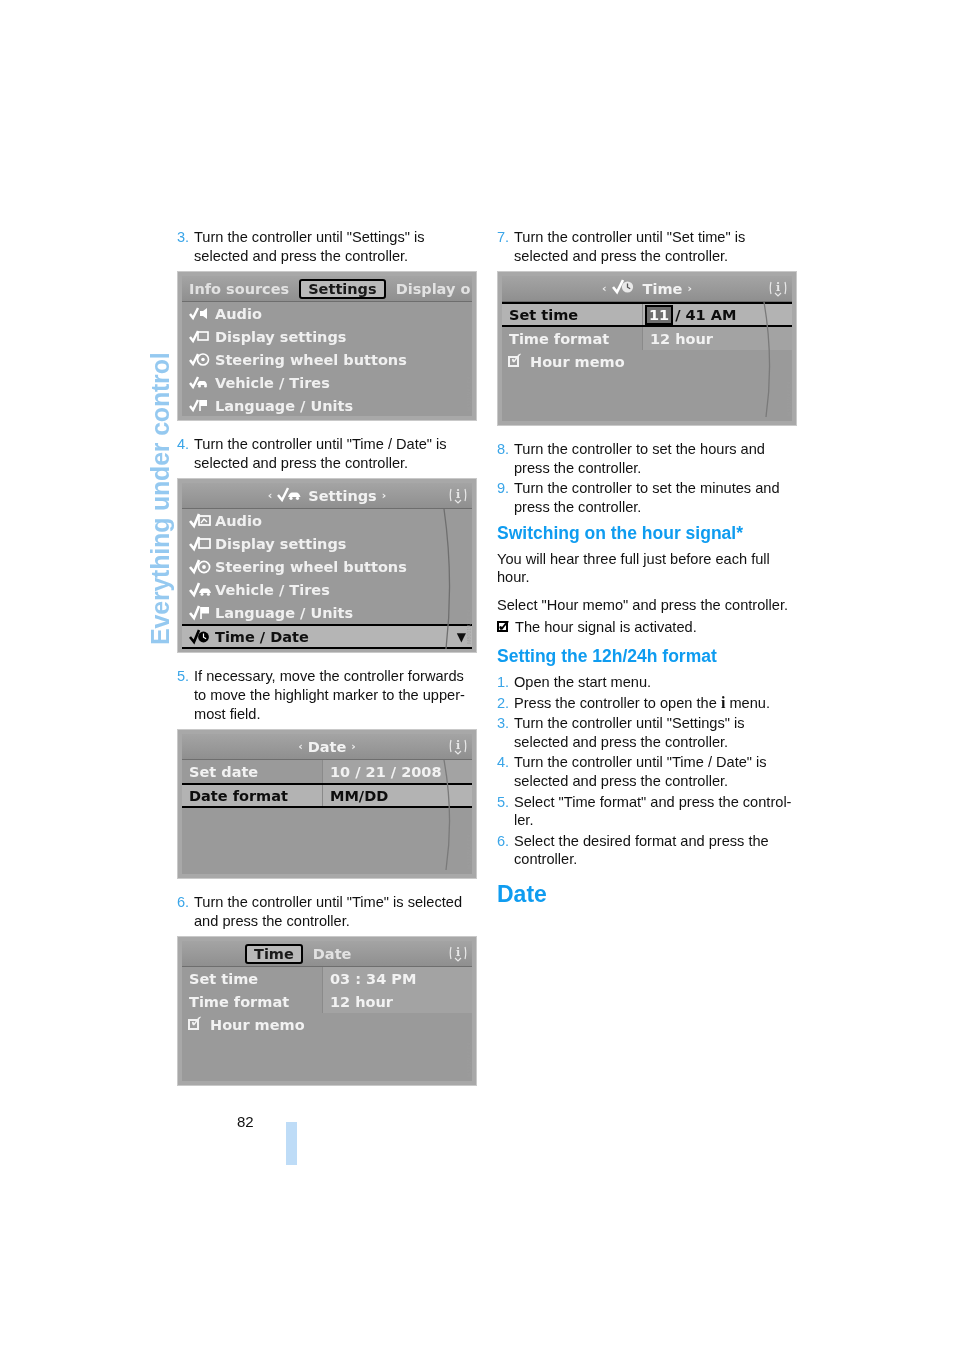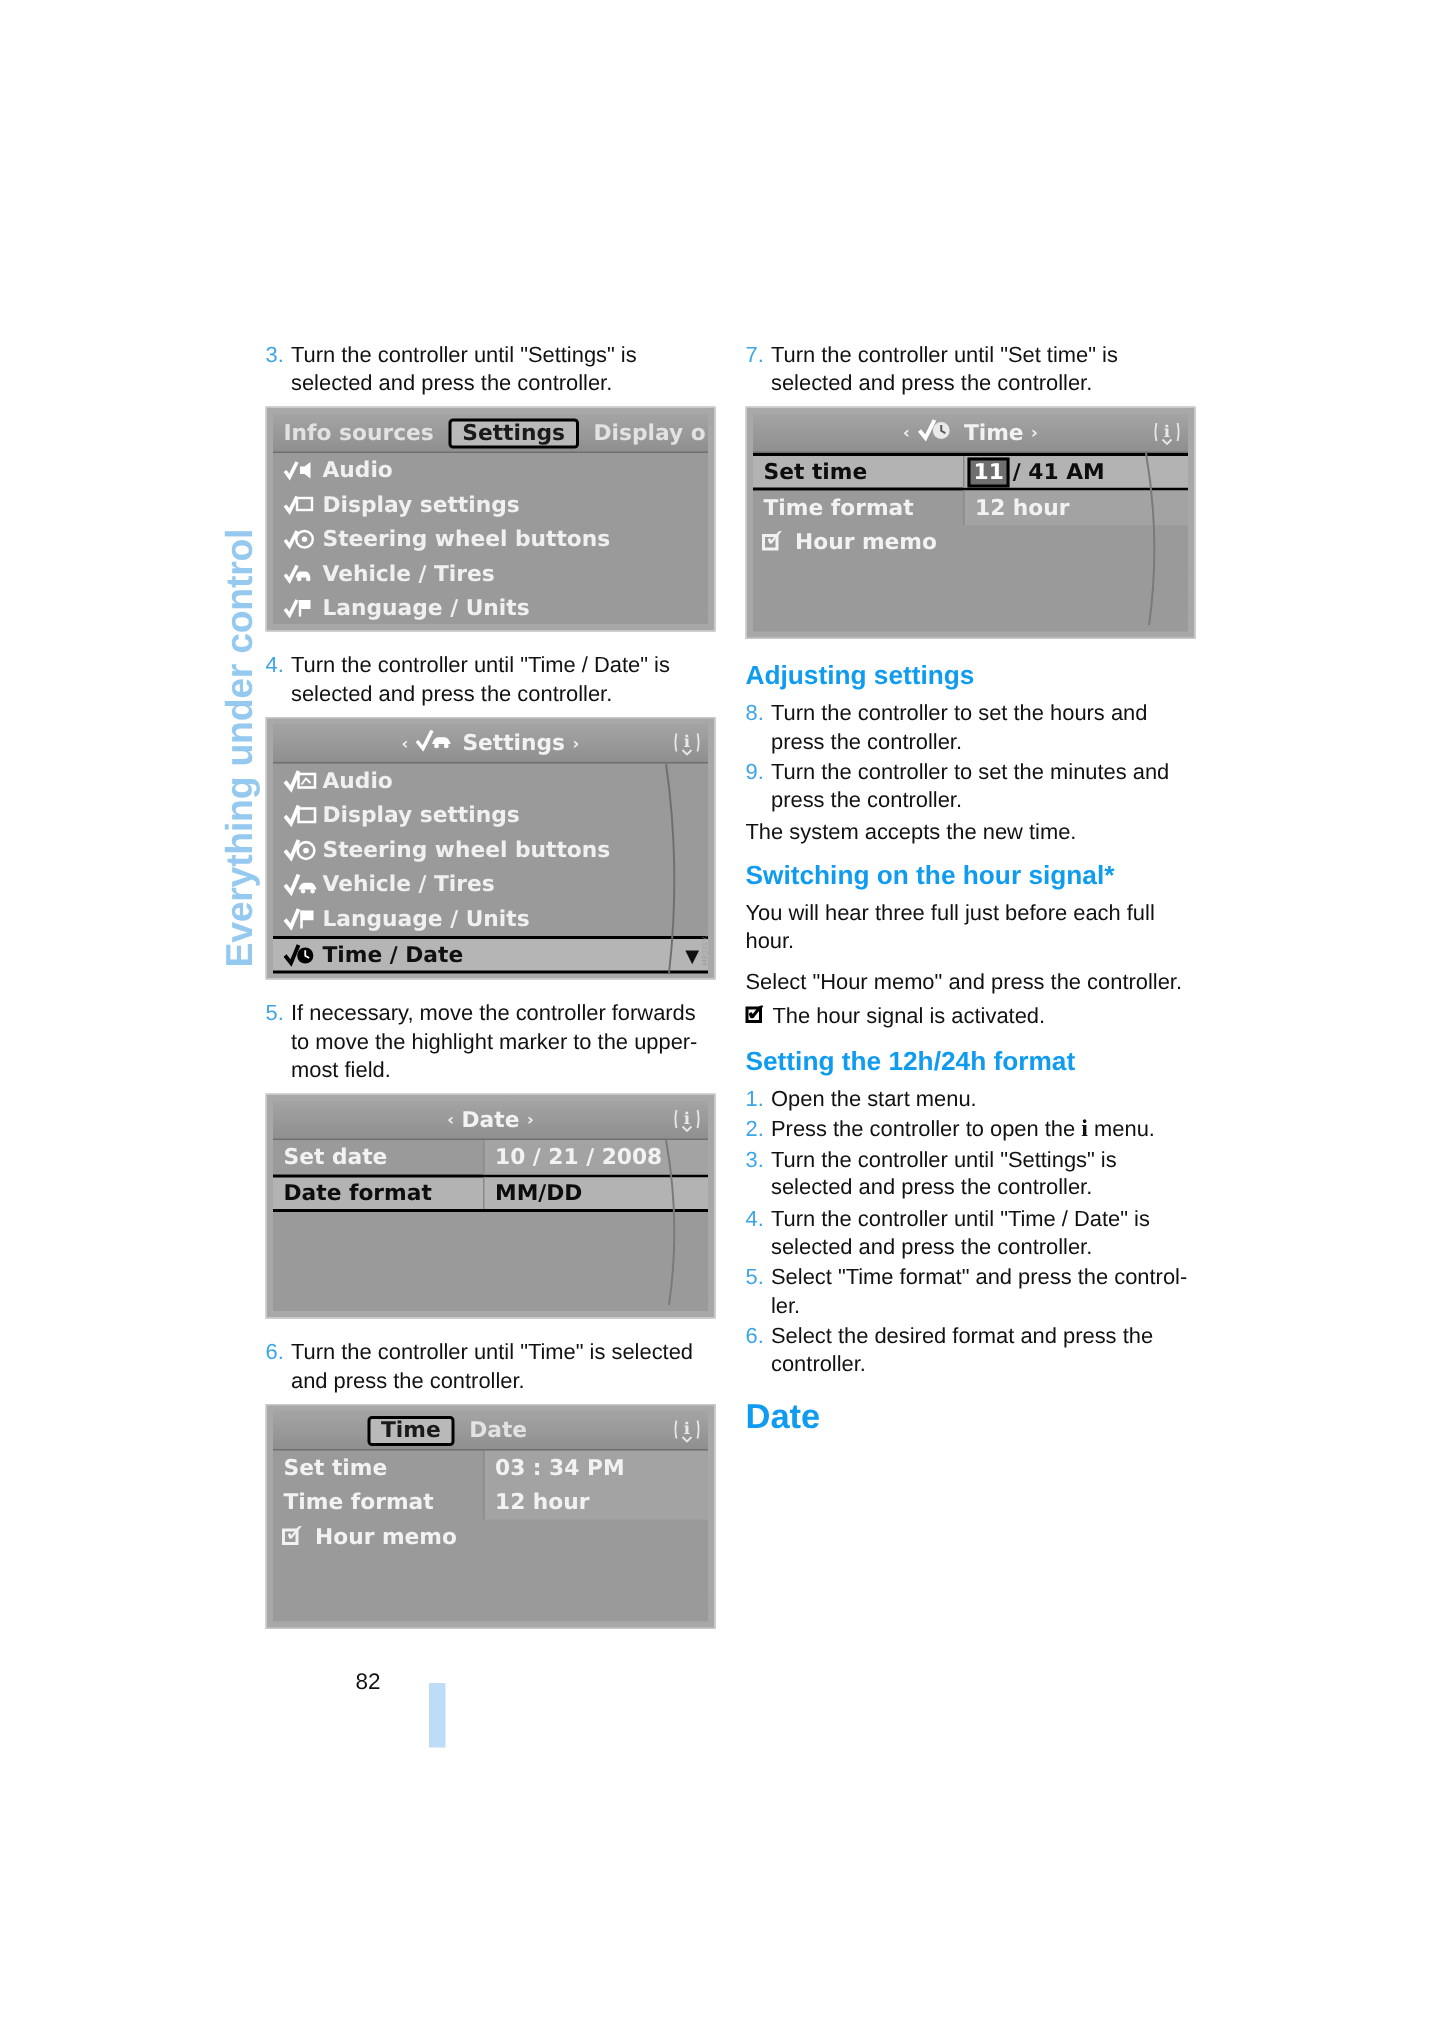--- a/index.html
+++ b/index.html
@@ -605,31 +605,29 @@
             </span>
           </div>
         </div>
         <svg class="scroll-curve" viewBox="0 0 14 115" preserveAspectRatio="none">
             <path d="M2 0 q10 58 2 115" stroke="#7a7a7a" stroke-width="1.3" fill="none"></path>
           </svg>
       </div>
       <div class="sidecode">M8001VAZ/CA</div>
     </div>
 
-    <h2 class="sec">Adjusting settings</h2>
 
     <div class="step">
       <span class="num">8.</span>
       <span class="txt">Turn the controller to set the hours and press the controller.</span>
     </div>
     <div class="step">
       <span class="num">9.</span>
       <span class="txt">Turn the controller to set the minutes and press the controller.</span>
     </div>
-    <p class="para">The system accepts the new time.</p>
 
     <h2 class="sec">Switching on the hour signal*</h2>
     <p class="para">You will hear three full just before each full hour.</p>
     <p class="para tight">Select "Hour memo" and press the controller.</p>
     <p class="para">
       <span class="chk-inline"><span class="bx"></span><span class="tk">✓</span></span><span>The hour signal is activated.</span>
     </p>
 
     <h2 class="sec">Setting the 12h/24h format</h2>
 

